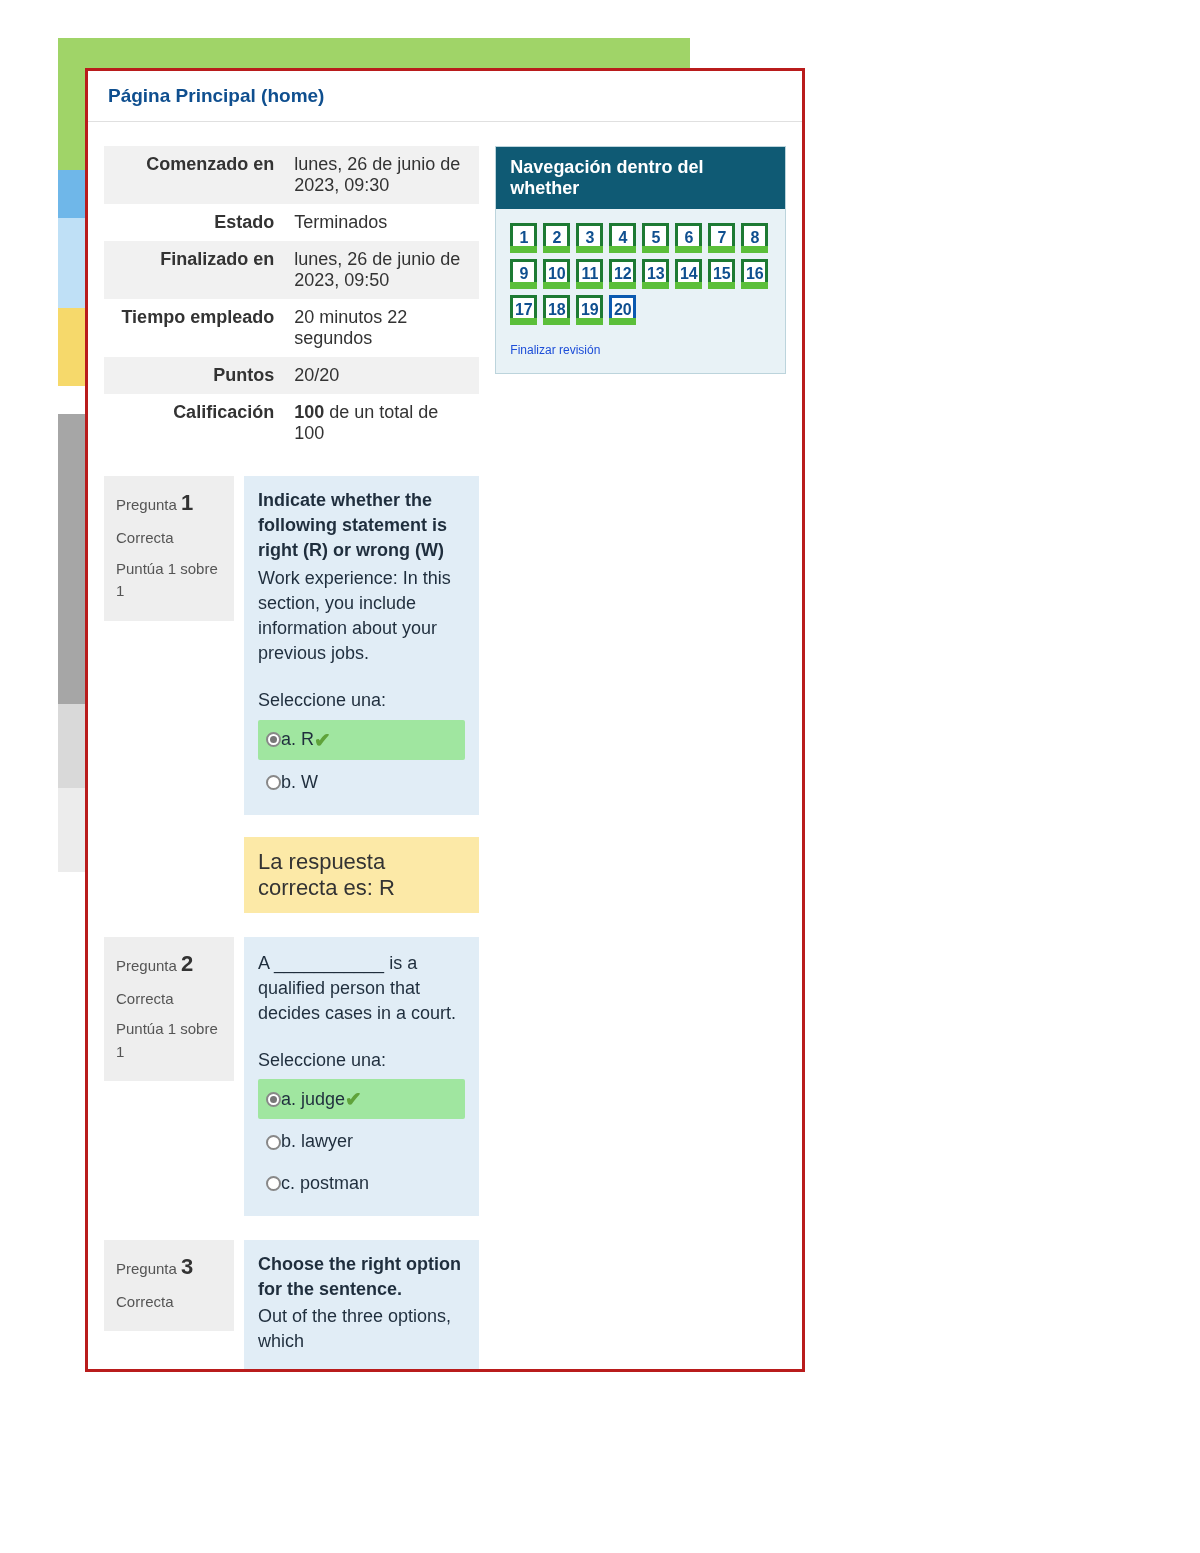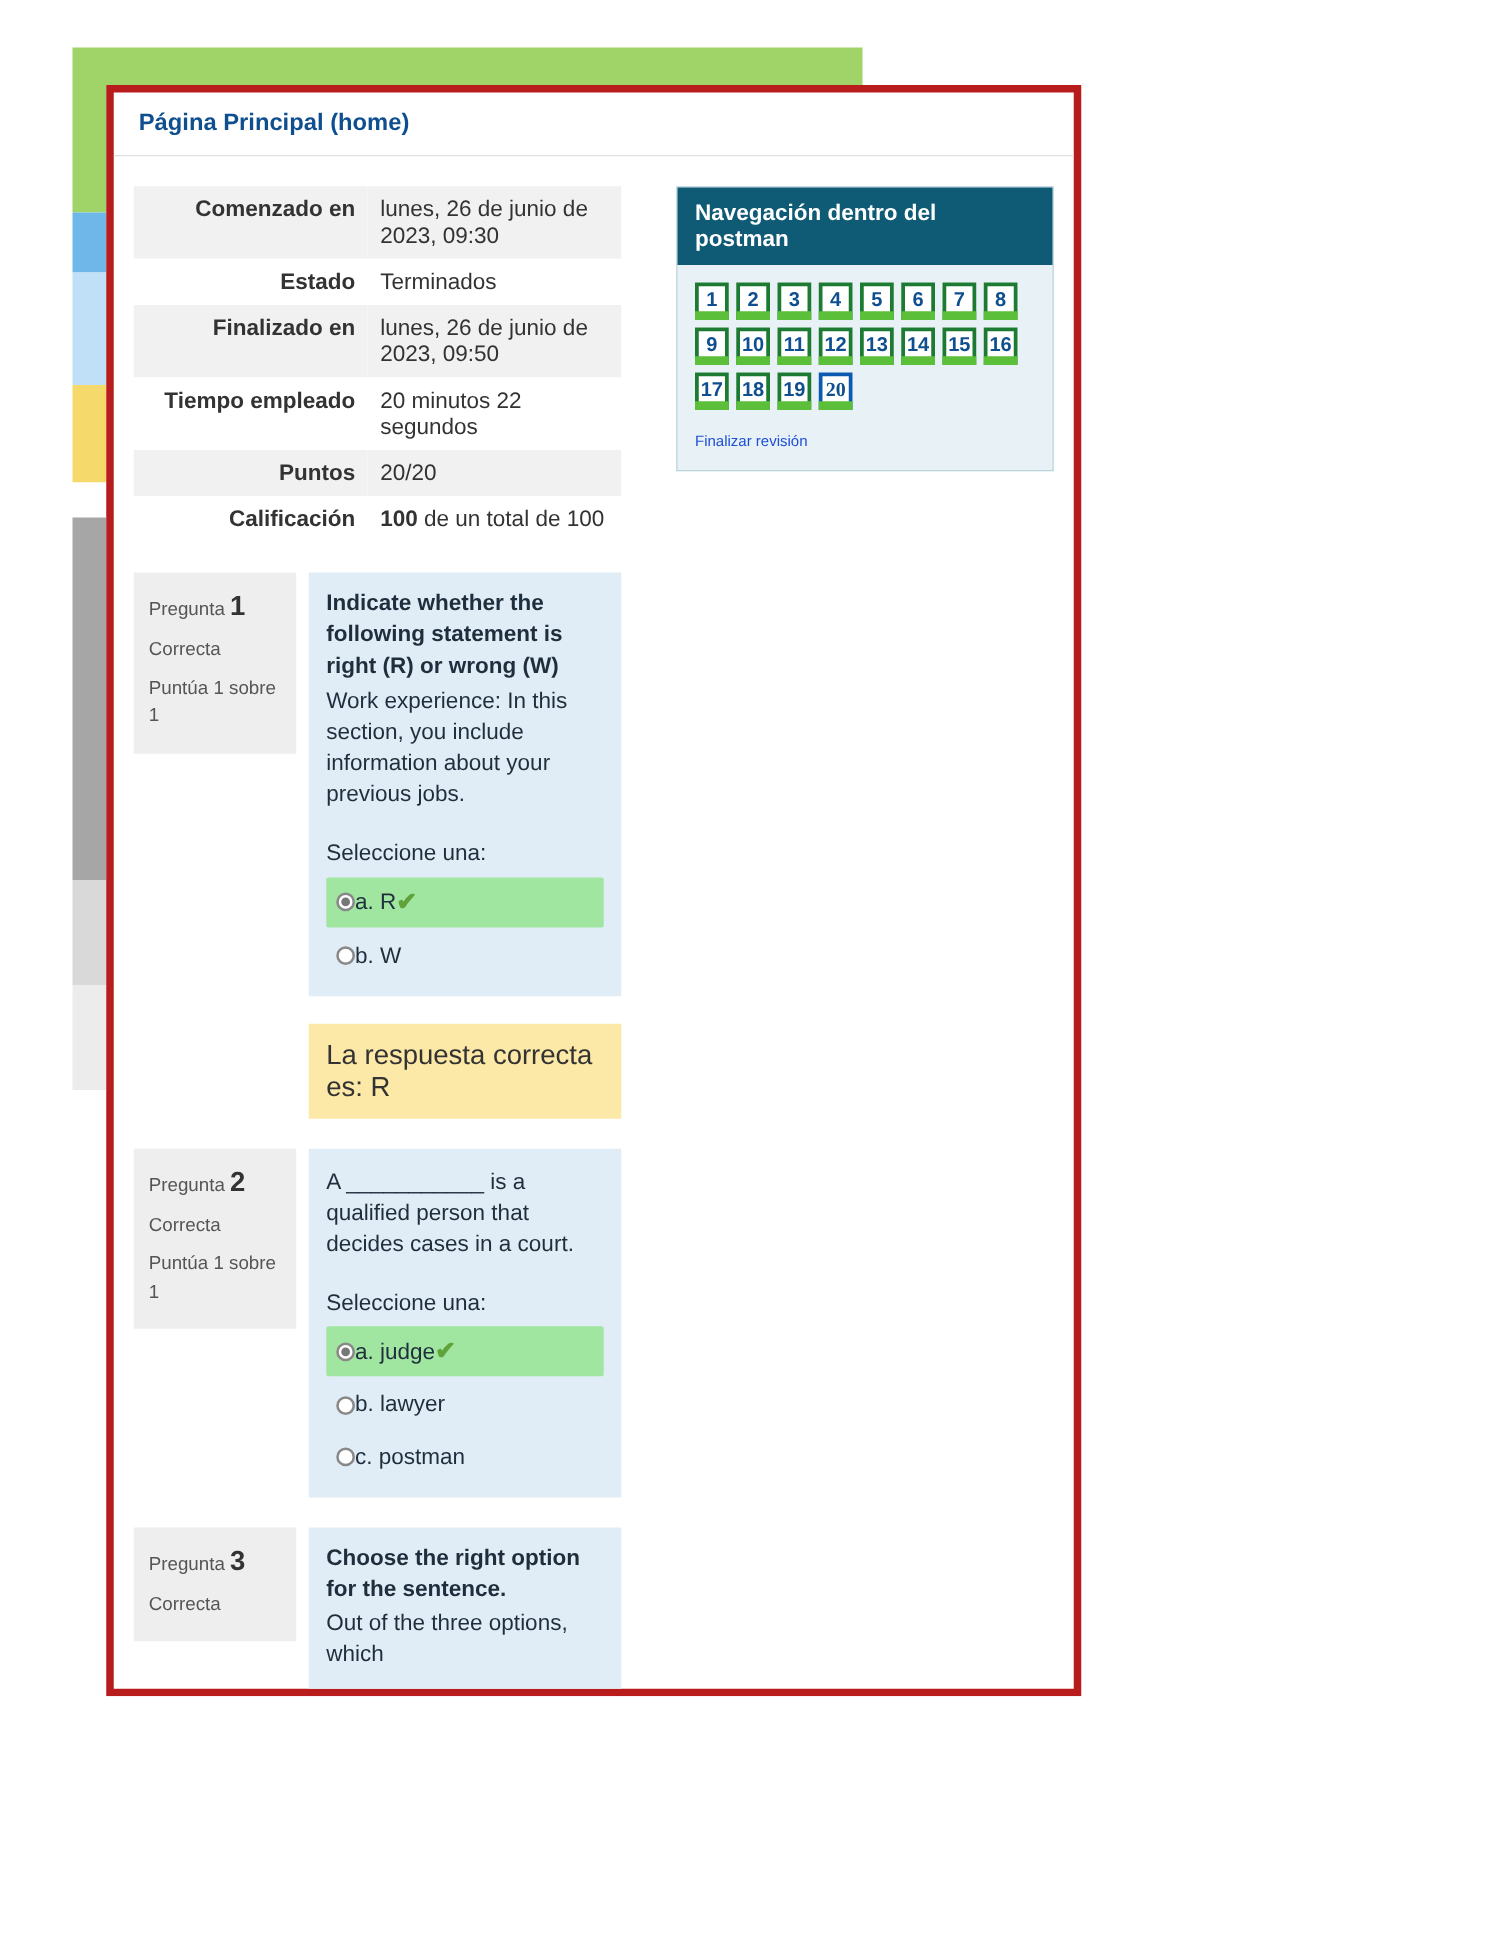--- a/index.html
+++ b/index.html
@@ -33,22 +33,22 @@
   .strip.yellow { background:#f6d96b; height:78px; }
   .strip.white  { background:#fff; height:28px; }
   .strip.gray   { background:#a6a6a6; height:290px; }
   .strip.lgray  { background:#d9d9d9; height:84px; }
   .strip.vlgray { background:#ececec; height:84px; }
 
   .page-frame {
     position: relative;
     margin-left: 85px;
     margin-top: 68px;
-    width: 780px;
-    border: 6px solid #b91c1c;
+    width: 720px;
+    border: 3px solid #b91c1c;
     background: #fff;
     z-index: 1;
   }
   .breadcrumb {
     padding: 14px 20px;
     border-bottom: 1px solid #e0e0e0;
   }
   .breadcrumb a {
     color: #0f4f8f;
     font-weight: 600;
@@ -178,21 +178,21 @@
     position: relative;
     cursor: pointer;
   }
   .qn-btn::after {
     content: "";
     position: absolute;
     left: -3px; right: -3px; bottom: -3px;
     height: 7px;
     background: #5bbf3a;
   }
-  .qn-btn.current { border-color: #0b5ab0; font-family: Liberation Serif, serif; }
+  .qn-btn.current { border-color: #0b5ab0; }
   .finish-link {
     display: inline-block;
     margin-top: 18px;
     color: #1d4ed8;
     font-size: 12px;
     text-decoration: none;
   }
 </style>
 </head>
 <body>
@@ -316,21 +316,21 @@
                 </div>
               </div>
             </div>
           </div>
         </div>
 
     </div>
 
     <div class="side-col">
       <div class="nav-block">
-        <div class="nav-title">Navegación dentro del postman</div>
+        <div class="nav-title">Navegación dentro del whether</div>
         <div class="nav-body">
           <div class="qn-grid" id="qn-grid">
               <div class="qn-btn">1</div>
               <div class="qn-btn">2</div>
               <div class="qn-btn">3</div>
               <div class="qn-btn">4</div>
               <div class="qn-btn">5</div>
               <div class="qn-btn">6</div>
               <div class="qn-btn">7</div>
               <div class="qn-btn">8</div>

